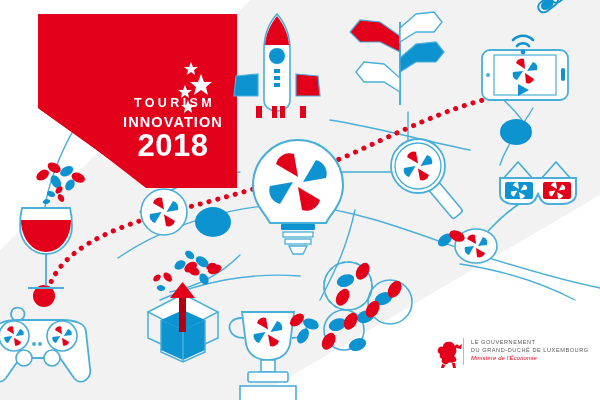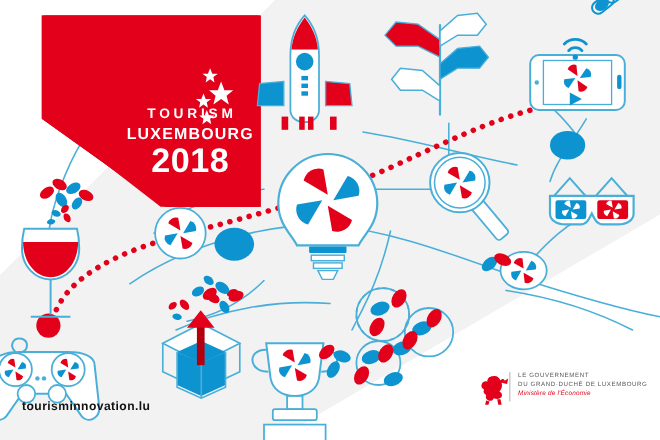--- a/index.html
+++ b/index.html
@@ -352,25 +352,24 @@
                C20,17 21,19 20,21 C18,23 15,23 13,22 C12,24 10,25 8,24 C6,23 5,21 6,19
                C4,18 3,16 4,14 C2,13 1,11 2,9 C3,7 5,6 7,7 C7,4 9,2 12,2 Z"></path>
       <path d="M6,24 L5,28 L8,28 L9,25 Z"></path>
       <path d="M16,23 L17,28 L20,28 L19,23 Z"></path>
       <path d="M20,8 L26,4 L25,9 Z"></path>
     </g>
   </svg>
 
   <div class="award-text">
     <div class="aw-l1">TOURISM</div>
-    <div class="aw-l2">LUXEMBOURG</div>
+    <div class="aw-l2">INNOVATION</div>
     <div class="aw-l4">2018</div>
   </div>
 
-  <div class="site-url">tourisminnovation.lu</div>
 
   <div class="gov">
     <div style="width:24px;height:30px;"></div>
     <div class="gov-rule"></div>
     <div class="gov-text">
       <div class="gov-l1">LE GOUVERNEMENT</div>
       <div class="gov-l2">DU GRAND-DUCHÉ DE LUXEMBOURG</div>
       <div class="gov-l3">Ministère de l'Économie</div>
     </div>
   </div>

